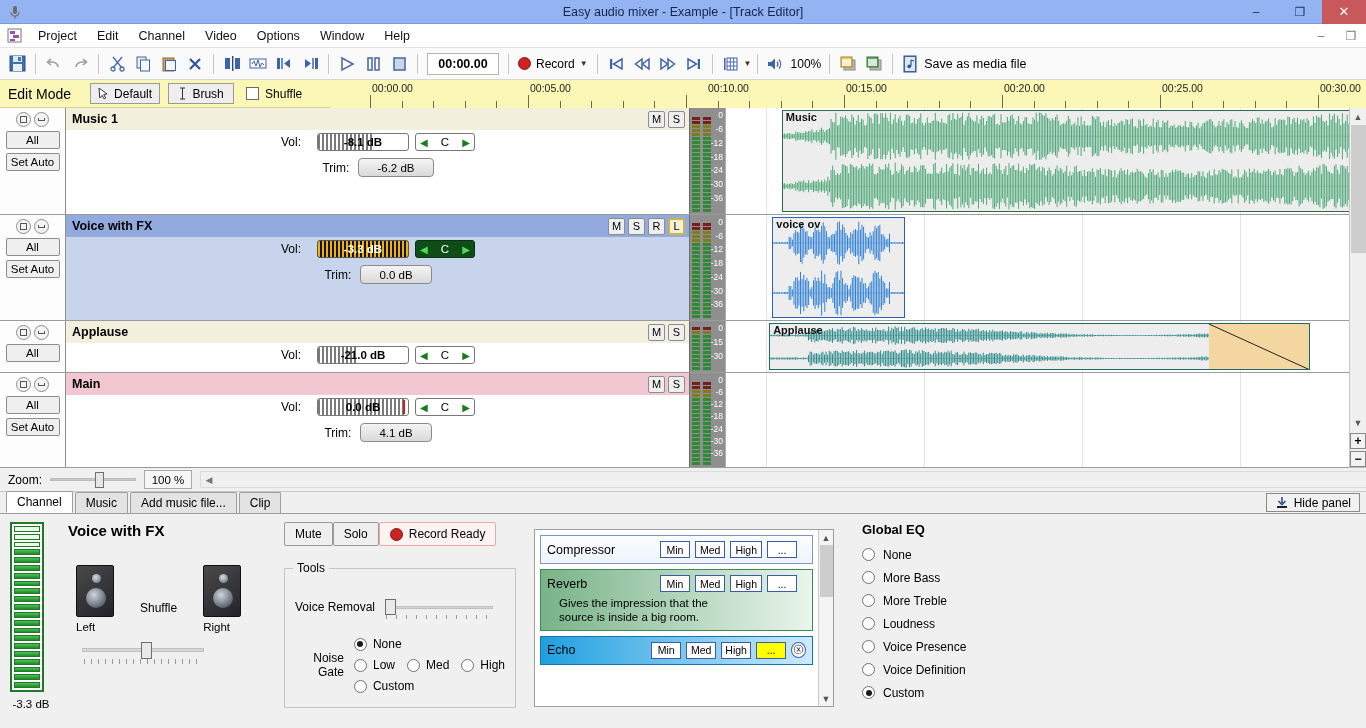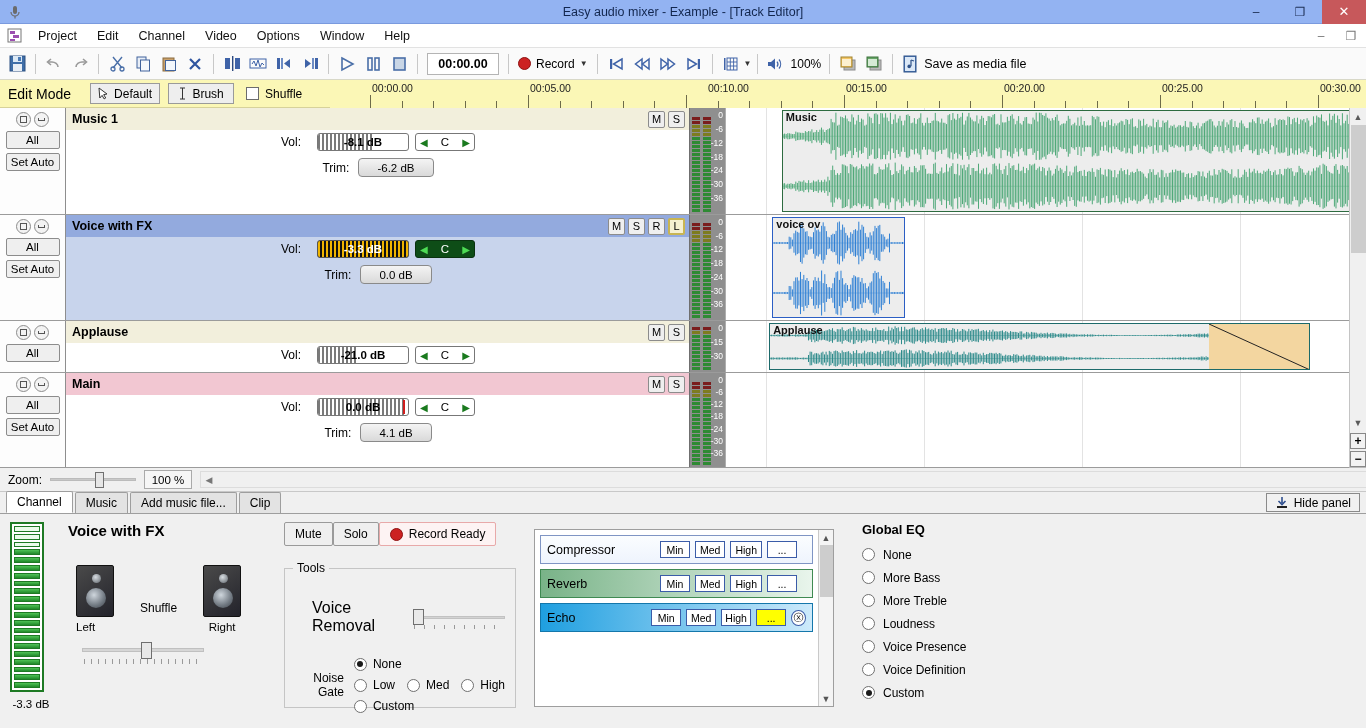--- a/index.html
+++ b/index.html
@@ -929,21 +929,21 @@
   <div style="margin-left:16px;width:200px;">
     <div class="chname">Voice with FX</div>
     <div style="display:flex;align-items:flex-end;gap:26px;padding-left:8px;">
       <div style="text-align:center;">
         <div class="spk"></div>
         <div style="font-size:11.5px;margin-top:4px;text-align:left;">Left</div>
       </div>
       <div style="font-size:12px;padding-bottom:18px;">Shuffle</div>
       <div style="text-align:center;">
         <div class="spk"></div>
-        <div style="font-size:11.5px;margin-top:4px;text-align:center;">Right</div>
+        <div style="font-size:11.5px;margin-top:4px;text-align:left;">Right</div>
       </div>
     </div>
     <div class="panslider" style="margin:8px 0 0 14px;">
       <div class="pstrack"></div>
       <div class="psthumb" id="psthumb" style="left: 48%;"></div>
       <div class="psticks"></div>
     </div>
   </div>
 
   <div style="margin-left:16px;">
@@ -951,21 +951,21 @@
       <div class="sqbtn">Mute</div>
       <div class="sqbtn">Solo</div>
       <div class="recready">
         <span class="recdot"></span>
         <span>Record Ready</span>
       </div>
     </div>
     <div class="fieldset" style="margin-top:22px;width:232px;height:140px;">
       <div class="legend">Tools</div>
       <div style="display:flex;align-items:center;gap:10px;margin-top:18px;">
-        <span style="font-size:16px;margin-left:17px;">Voice Removal</span>
+        <span style="font-size:12px;">Voice Removal</span>
         <div class="slider2">
           <div class="s2track"></div>
           <div class="s2thumb" id="vrthumb" style="left: 0%;"></div>
           <div class="s2ticks"></div>
         </div>
       </div>
       <div style="display:flex;align-items:center;gap:10px;margin-top:22px;">
         <span style="font-size:12px;width:74px;text-align:right;">Noise Gate</span>
         <div style="display:flex;flex-direction:column;gap:7px;">
           <div class="radio">
@@ -1008,20 +1008,21 @@
       </div>
           </div>
           <div class="fxitem c2">
             <div class="fxhead">
         <span class="fxname">Reverb</span>
               <div class="fxb">Min</div>
               <div class="fxb">Med</div>
               <div class="fxb">High</div>
               <div class="fxb">...</div>
       </div>
+            <div class="fxdesc">Gives the impression that the<br>source is inside a big room.</div>
           </div>
           <div class="fxitem c3">
             <div class="fxhead">
         <span class="fxname">Echo</span>
               <div class="fxb">Min</div>
               <div class="fxb">Med</div>
               <div class="fxb">High</div>
               <div class="fxb yellow">...</div>
               <div class="fxx">ⓧ</div>
       </div>

